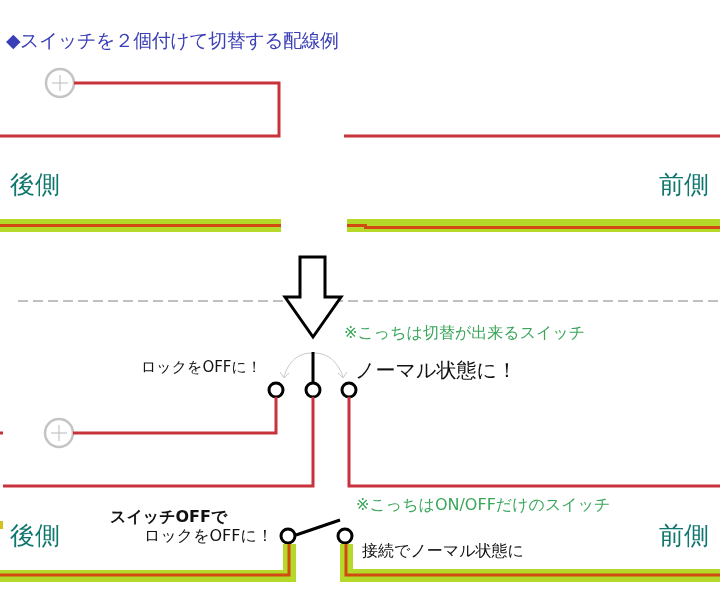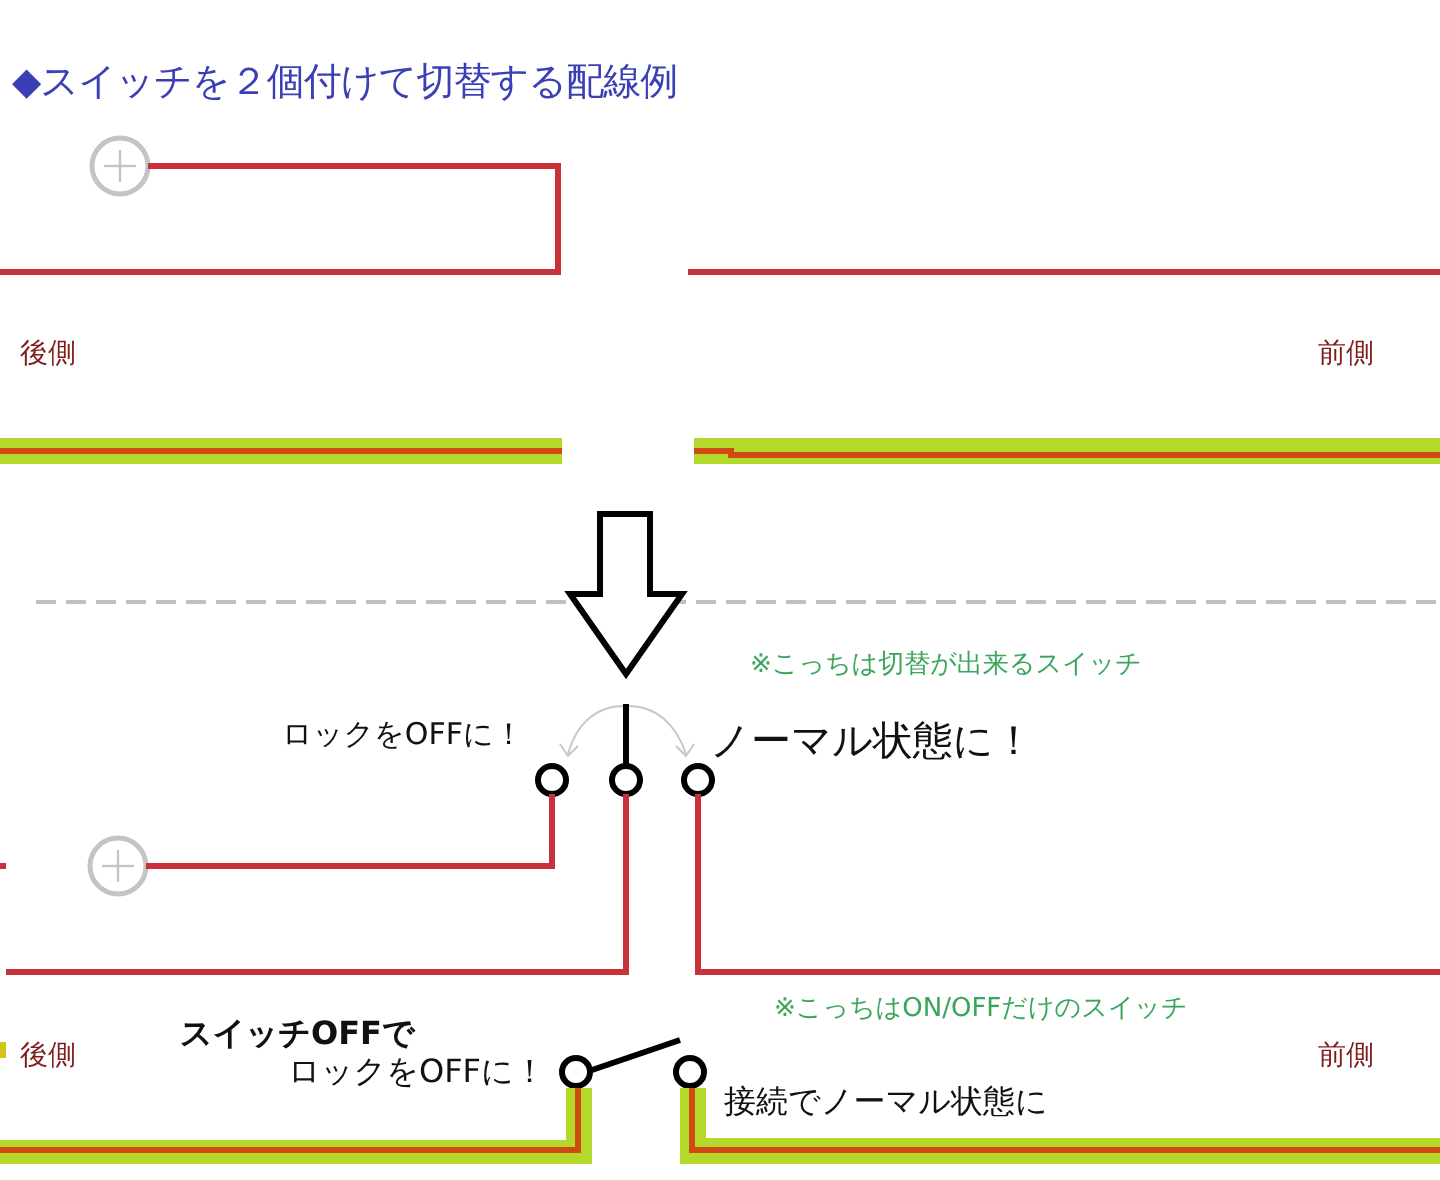--- a/index.html
+++ b/index.html
@@ -1,23 +1,23 @@
 <!DOCTYPE html>
 <html><head>
   <meta charset="utf-8">
   <style>
     html, body { margin: 0; padding: 0; background: #ffffff; }
     body { width: 720px; height: 590px; position: relative; overflow: hidden;
            font-family: "DejaVu Sans", "Liberation Sans", sans-serif; }
     .abs { position: absolute; white-space: nowrap; }
     .title { left: 6px; top: 28px; font-size: 19px; font-weight: normal; color: #3a3fb5; letter-spacing: -0.5px; }
-    .label { font-size: 14px; color: #7f1d1d; }
-    .note-green-normal { font-size: 13px; color: #3aa65a; margin-left: 31px; }
+    .label { font-size: 25px; color: #0f766e; }
+    .note-green-normal { font-size: 16px; color: #3aa65a; }
     .note-black { font-size: 15px; color: #111; }
-    .bold-black { font-size: 16px; color: #111; font-weight: bold; }
+    .bold-black { font-size: 16px; color: #111; font-weight: bold; margin-left: 20px; }
     b { font-weight: normal; }
     svg { position: absolute; left: 0; top: 0; }
   </style>
 </head>
 <body>
 
 <svg width="720" height="590" viewBox="0 0 720 590">
 
   <g>
     <circle cx="60" cy="83" r="14" fill="#fff" stroke="#c4c4c4" stroke-width="2.5"></circle>

